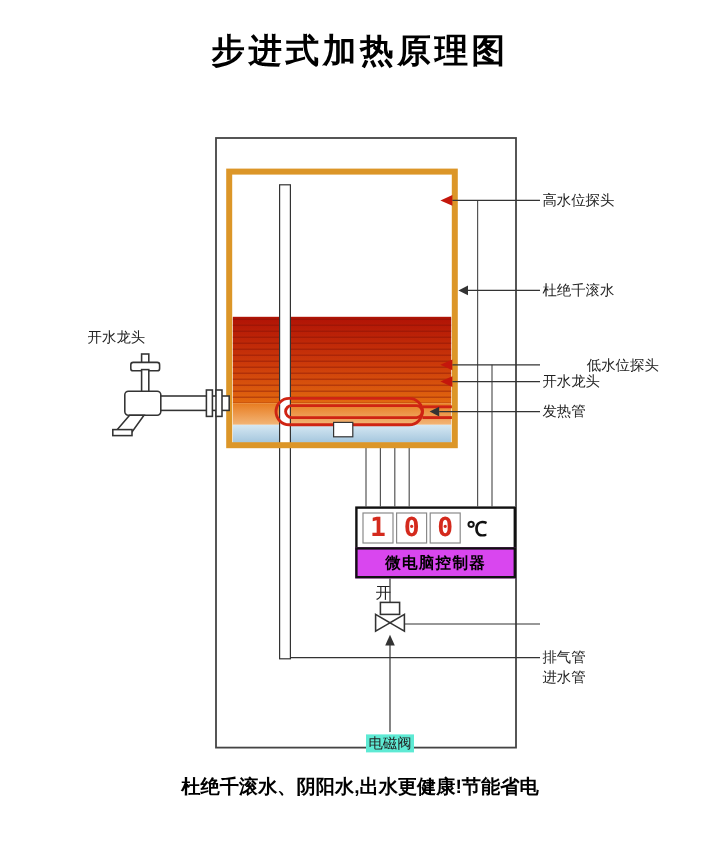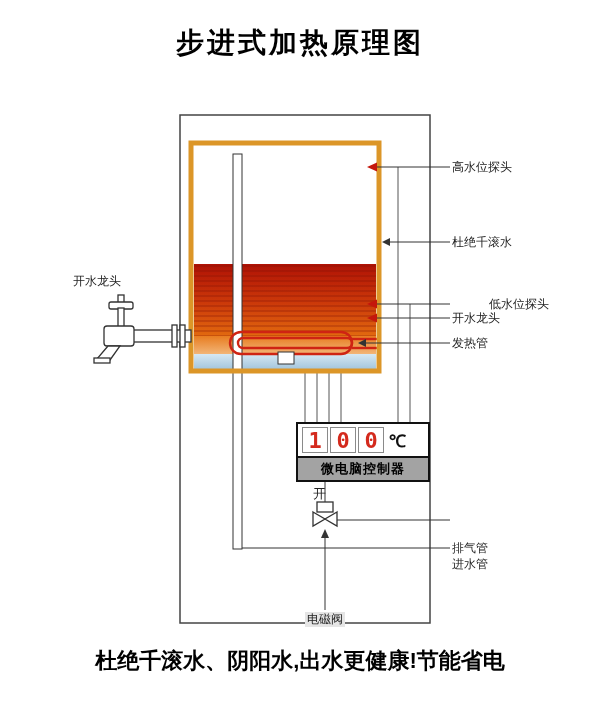--- a/index.html
+++ b/index.html
@@ -2,33 +2,33 @@
 <html><head>
 <meta charset="utf-8">
 <style>
   html,body{margin:0;padding:0;background:#fff;}
   .page{position:relative;width:600px;height:710px;background:#fff;overflow:hidden;
         font-family:"Liberation Sans",sans-serif;color:#111;}
   .diagram-svg{position:absolute;left:0;top:0;}
   .title{position:absolute;top:24px;left:0;width:600px;text-align:center;
          font-weight:bold;font-size:28px;letter-spacing:3px;color:#000;}
   .caption{position:absolute;top:646px;left:0;width:600px;text-align:center;
-           font-weight:bold;font-size:22px;color:#000;white-space:nowrap;}
+           font-weight:bold;font-size:16px;color:#000;white-space:nowrap;}
   .lbl{position:absolute;font-size:12px;color:#222;white-space:nowrap;line-height:15px;}
-  .lbl.bg{background:#e5e5e5;padding:0 2px;}
+  .lbl.bg{background:#5eead4;padding:0 2px;}
   .display-box{position:absolute;left:296px;top:422px;width:134px;height:36px;
                box-sizing:border-box;border:2px solid #111;background:#fff;
                display:flex;align-items:center;padding:2px 4px;gap:2px;}
   .digit-cell{flex:0 0 26px;height:26px;border:1px solid #8a8a8a;box-sizing:border-box;
               display:flex;align-items:center;justify-content:center;
               font-family:"DejaVu Sans Mono",monospace;font-weight:bold;font-size:22px;
               color:#d42a1d;background:#fff;}
   .unit{font-weight:bold;font-size:17px;color:#111;margin-left:3px;}
   .controller-box{position:absolute;left:296px;top:456px;width:134px;height:26px;
-                  box-sizing:border-box;border:2px solid #111;background:#a3a3a3;
+                  box-sizing:border-box;border:2px solid #111;background:#d946ef;
                   display:flex;align-items:center;justify-content:center;
                   font-weight:bold;font-size:13px;letter-spacing:1px;color:#000;}
 </style>
 </head>
 <body>
 
 <div class="page">
 
   <div class="title">步进式加热原理图</div>
 

